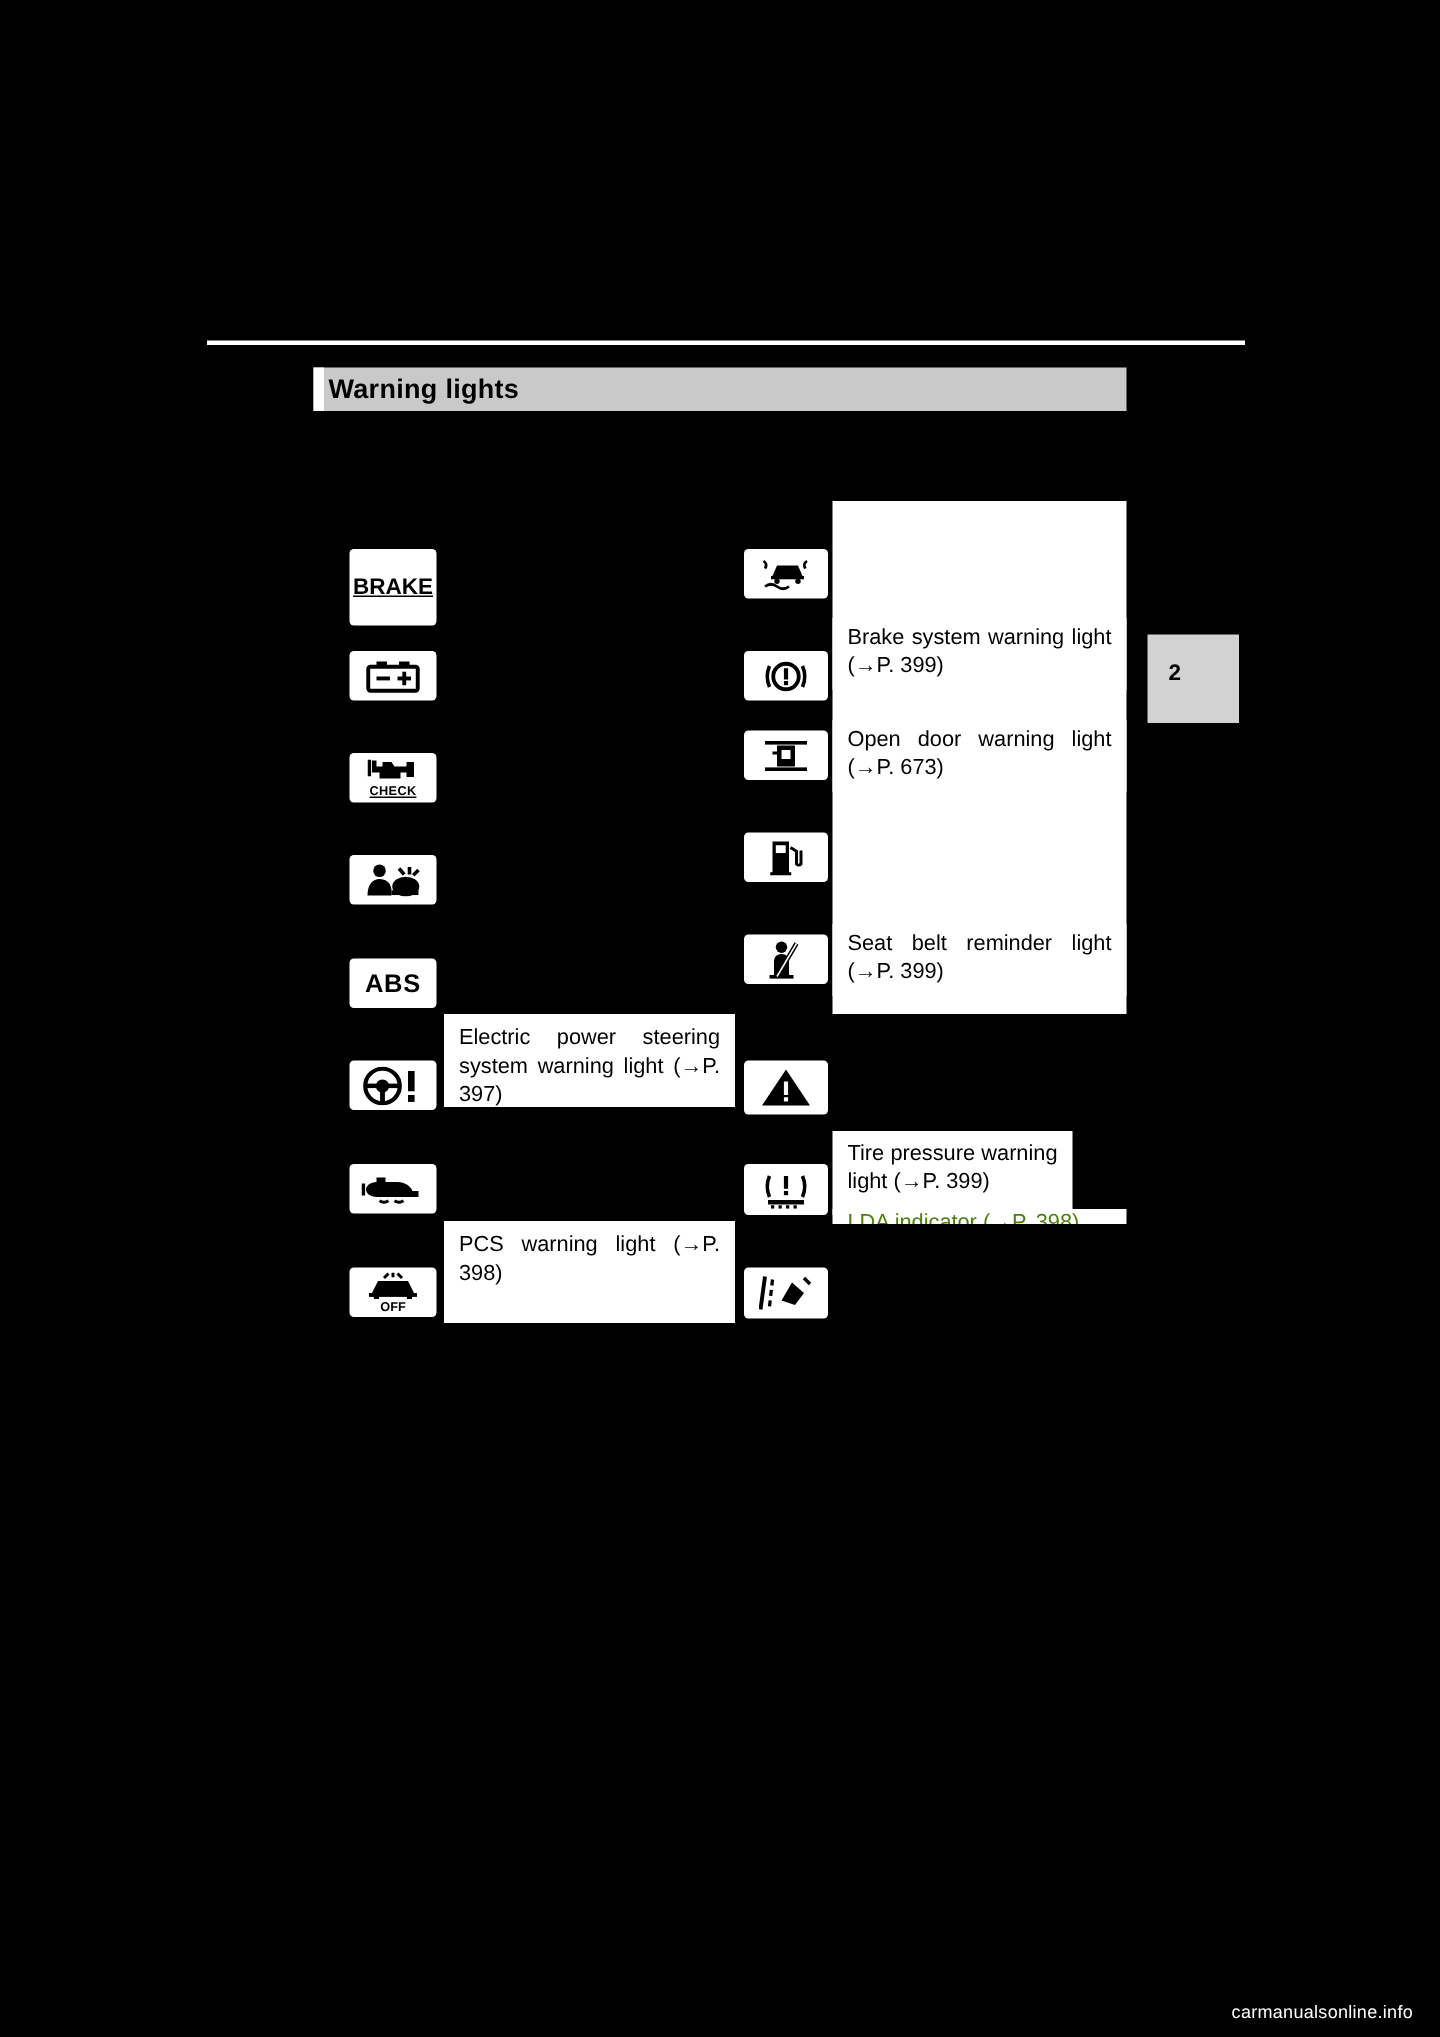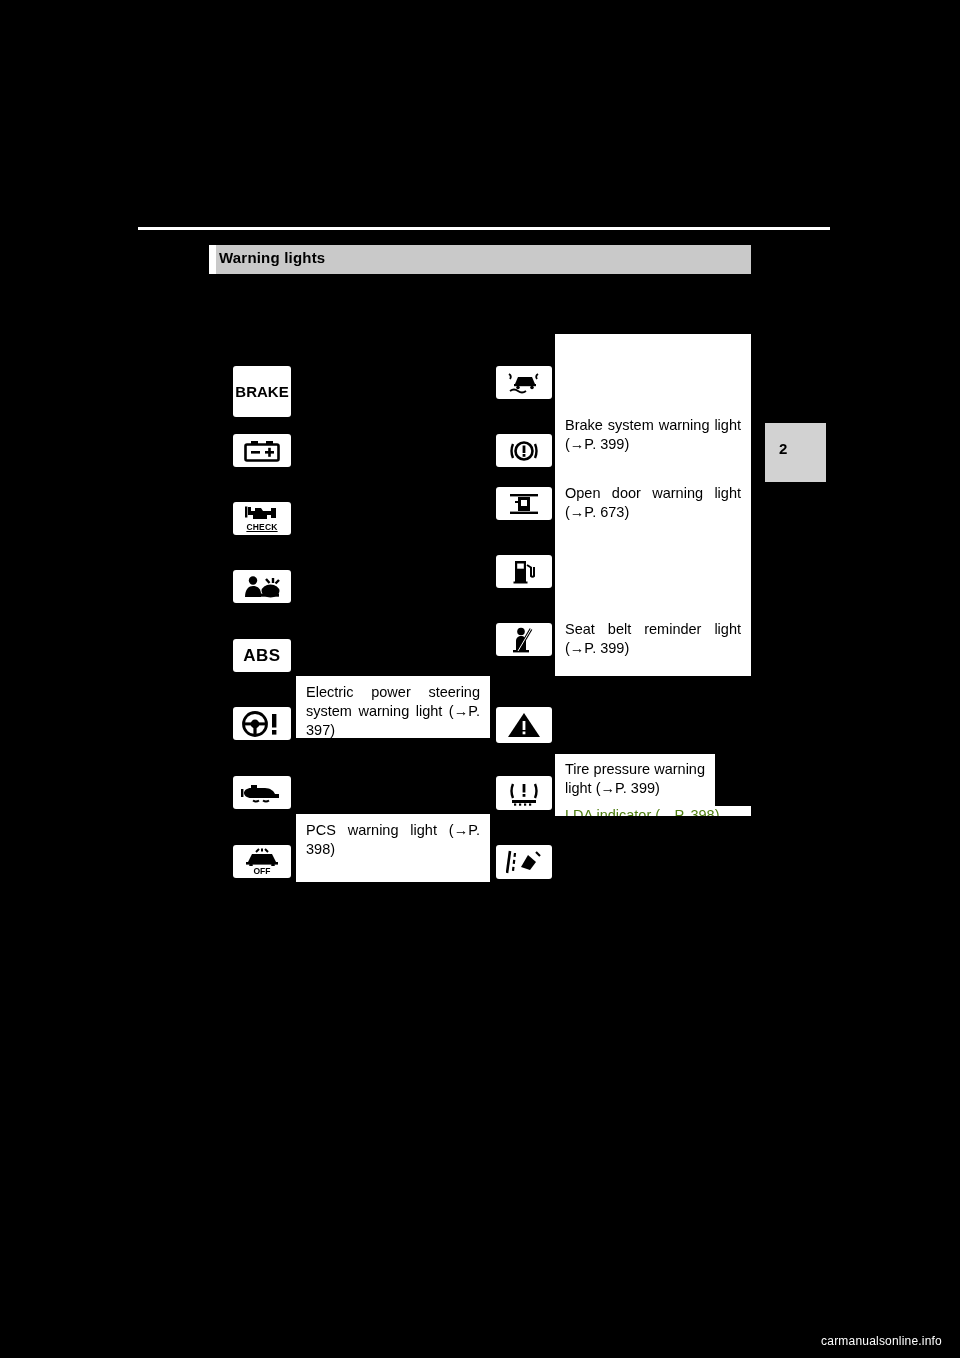--- a/index.html
+++ b/index.html
@@ -48,21 +48,21 @@
     left: 209px;
     top: 245px;
     width: 7px;
     height: 29px;
     background: #ffffff;
   }
   .heading-text {
     position: absolute;
     left: 219px;
     top: 249px;
-    font-size: 15px;
+    font-size: 18px;
     font-weight: bold;
     color: #000000;
     letter-spacing: 0.2px;
   }
 
   
   .chapter-tab {
     position: absolute;
     left: 765px;
     top: 423px;
@@ -136,21 +136,21 @@
 
   <div class="top-rule"></div>
 
   <div class="heading-bar"></div>
   <div class="heading-accent"></div>
   <div class="heading-text">Warning lights</div>
 
   <div class="chapter-tab"></div>
   <div class="chapter-tab-num">2</div>
 
-  <div class="icon-box" style="left:233px; top:366px; width:58px; height:51px;">
+  <div class="icon-box" style="left:233px; top:366px; width:58px; height:51px;text-decoration:underline;">
     <span class="icon-text" style="font-size:15px;">BRAKE</span>
   </div>
 
   <div class="icon-box" style="left:233px; top:434px; width:58px; height:33px;">
     <svg width="36" height="22" viewBox="0 0 36 22" aria-hidden="true">
       <rect x="1.5" y="4.5" width="33" height="16" rx="1.5" fill="none" stroke="#000" stroke-width="2.6"></rect>
       <rect x="7" y="1" width="7" height="4" fill="#000"></rect>
       <rect x="22" y="1" width="7" height="4" fill="#000"></rect>
       <rect x="7" y="11" width="9" height="2.6" fill="#000"></rect>
       <rect x="21" y="11" width="9" height="2.6" fill="#000"></rect>

